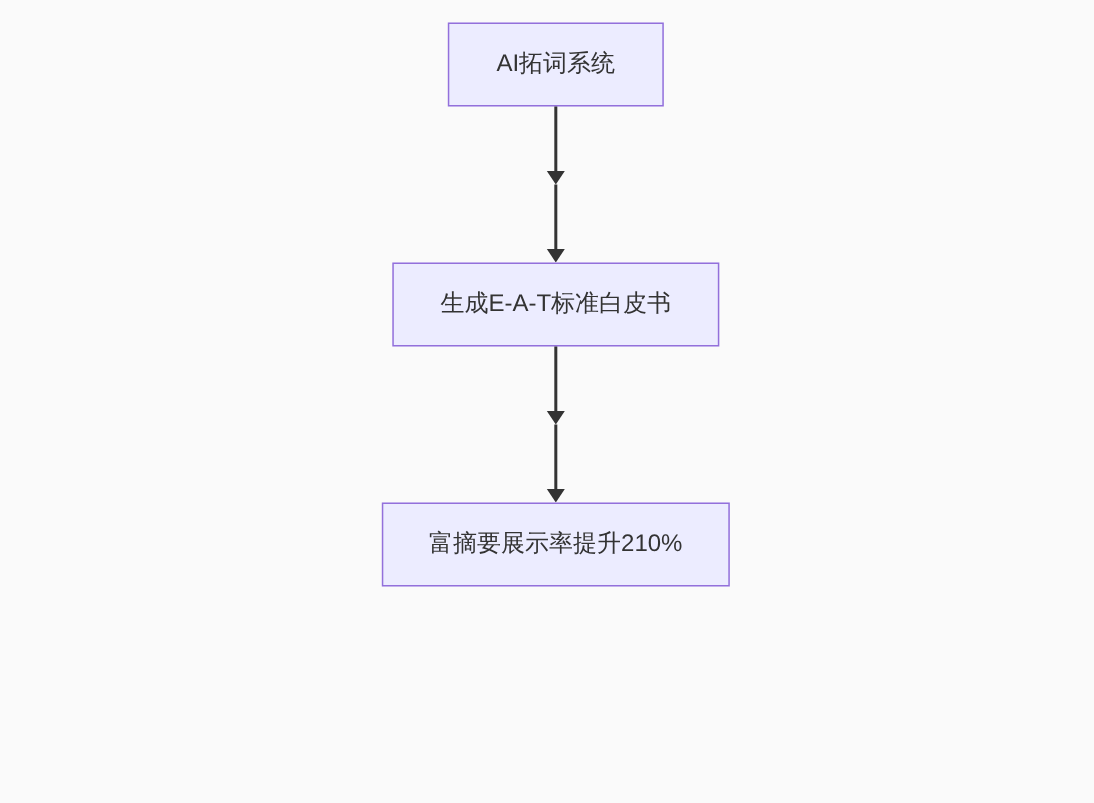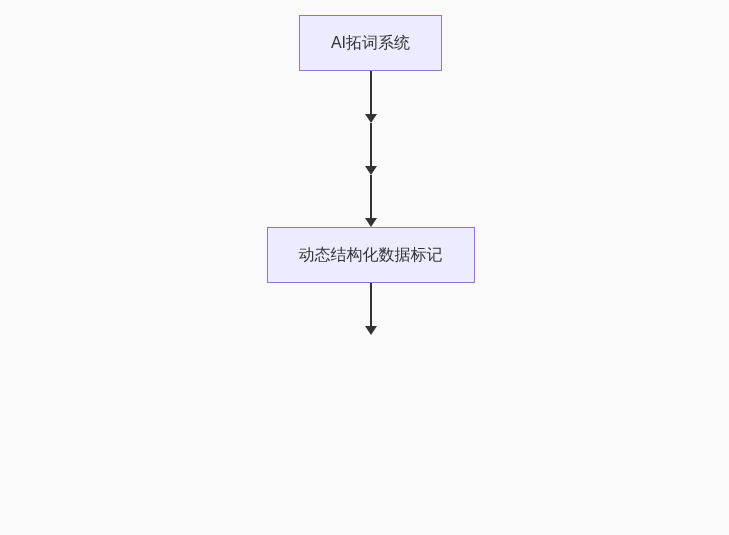--- a/index.html
+++ b/index.html
@@ -84,30 +84,33 @@
       <div class="edge-line"></div>
       <div class="arrowhead"></div>
     </div>
 
 
     <div class="edge">
       <div class="edge-line"></div>
       <div class="arrowhead"></div>
     </div>
 
-
-    <div class="edge">
-      <div class="edge-line"></div>
-      <div class="arrowhead"></div>
-    </div>
-
     <div class="node">
-      <span class="node-label">动态结构化数据标记</span>
+      <span class="node-label">生成E-A-T标准白皮书</span>
     </div>
 
     <div class="edge">
       <div class="edge-line"></div>
       <div class="arrowhead"></div>
     </div>
 
 
+    <div class="edge">
+      <div class="edge-line"></div>
+      <div class="arrowhead"></div>
+    </div>
+
+    <div class="node">
+      <span class="node-label">富摘要展示率提升210%</span>
+    </div>
+
   </div>
 </div>
 
 </body></html>

